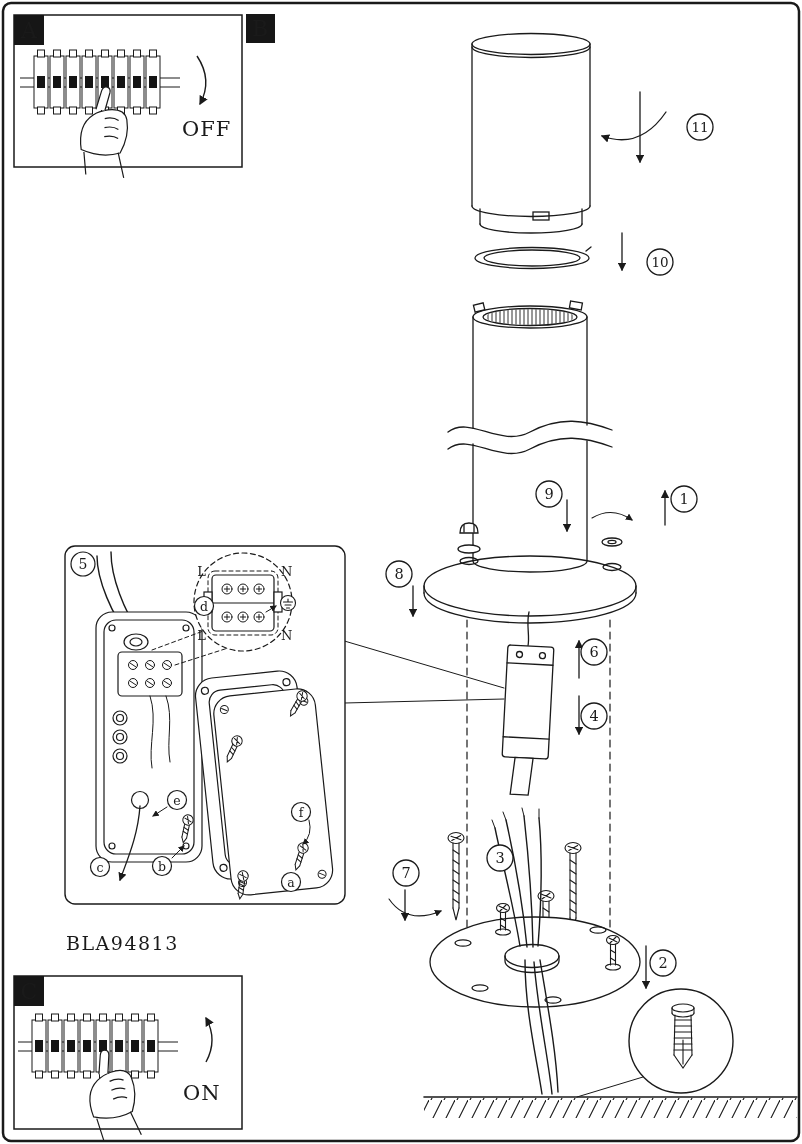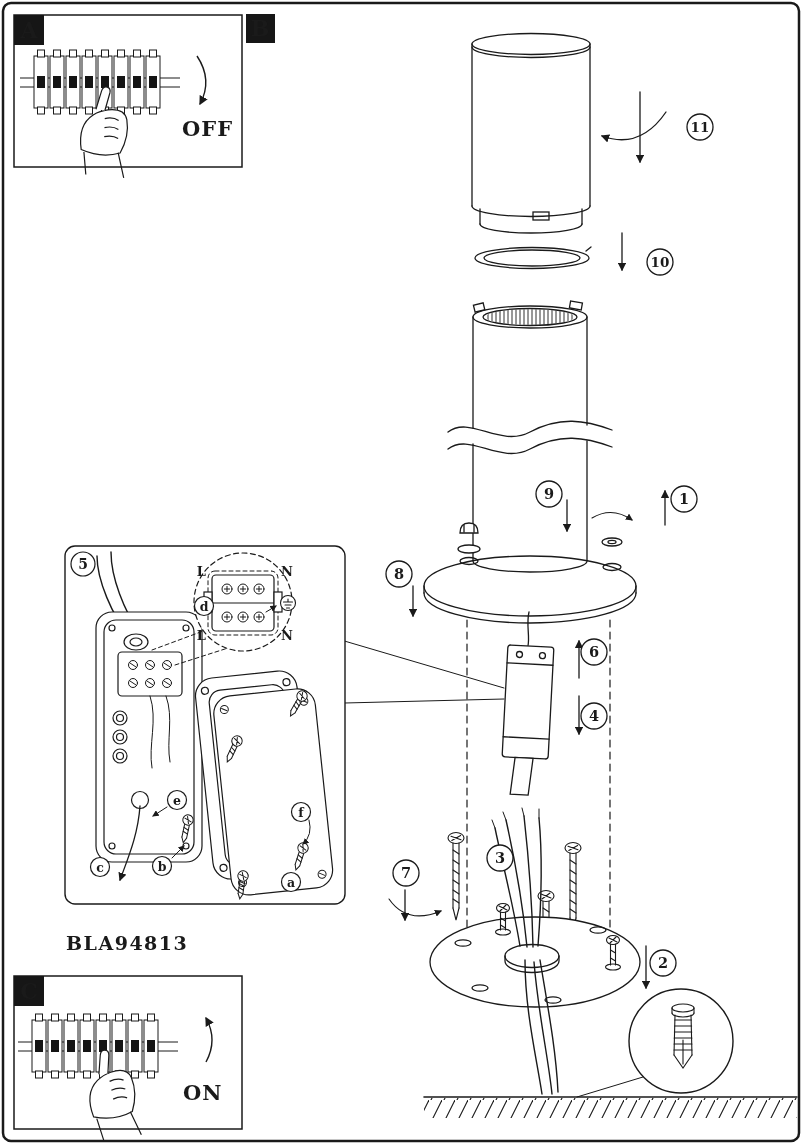--- a/index.html
+++ b/index.html
@@ -1,16 +1,16 @@
 <!DOCTYPE html>
 <html><head>
 <meta charset="utf-8">
 <style>
   html,body{margin:0;padding:0;background:#ffffff;}
-  .page{position:relative;width:802px;height:1144px;background:#ffffff;overflow:hidden;font-weight:bold;}
+  .page{position:relative;width:802px;height:1144px;background:#ffffff;overflow:hidden;}
   svg{display:block;}
   text{font-family:"DejaVu Serif","Liberation Serif",serif;fill:#1a1a1a;stroke:none;}
 </style>
 </head>
 <body>
 
 <div class="page">
 <svg width="802" height="1144" viewBox="0 0 802 1144" xmlns="http://www.w3.org/2000/svg">
 
   <defs>

